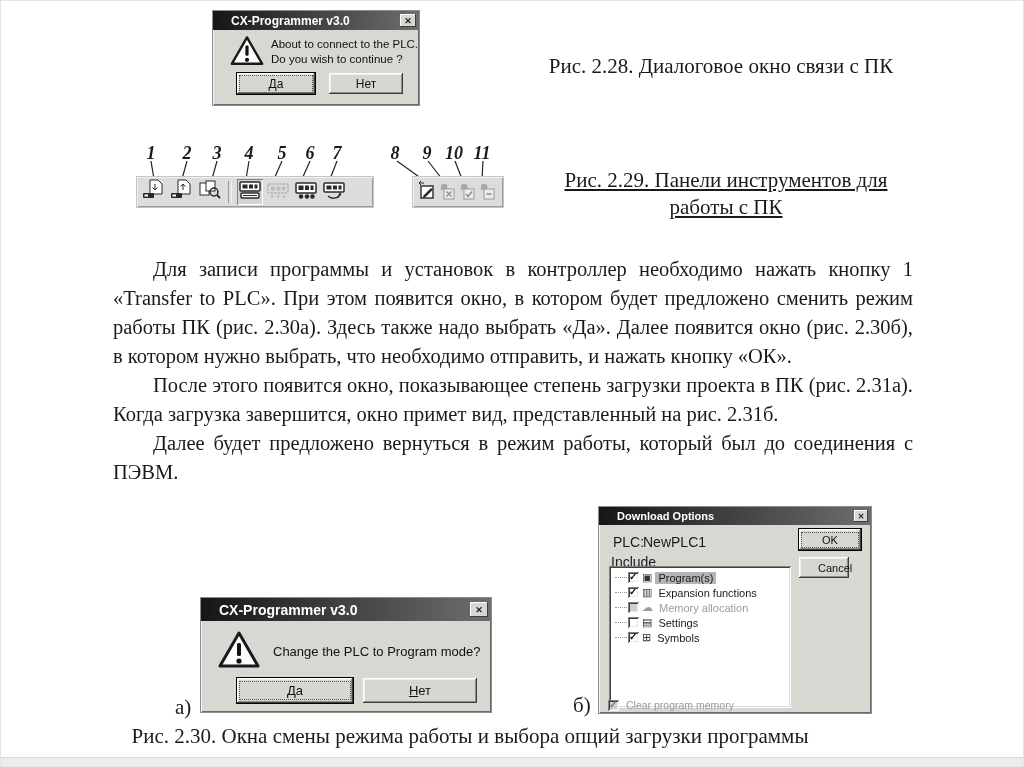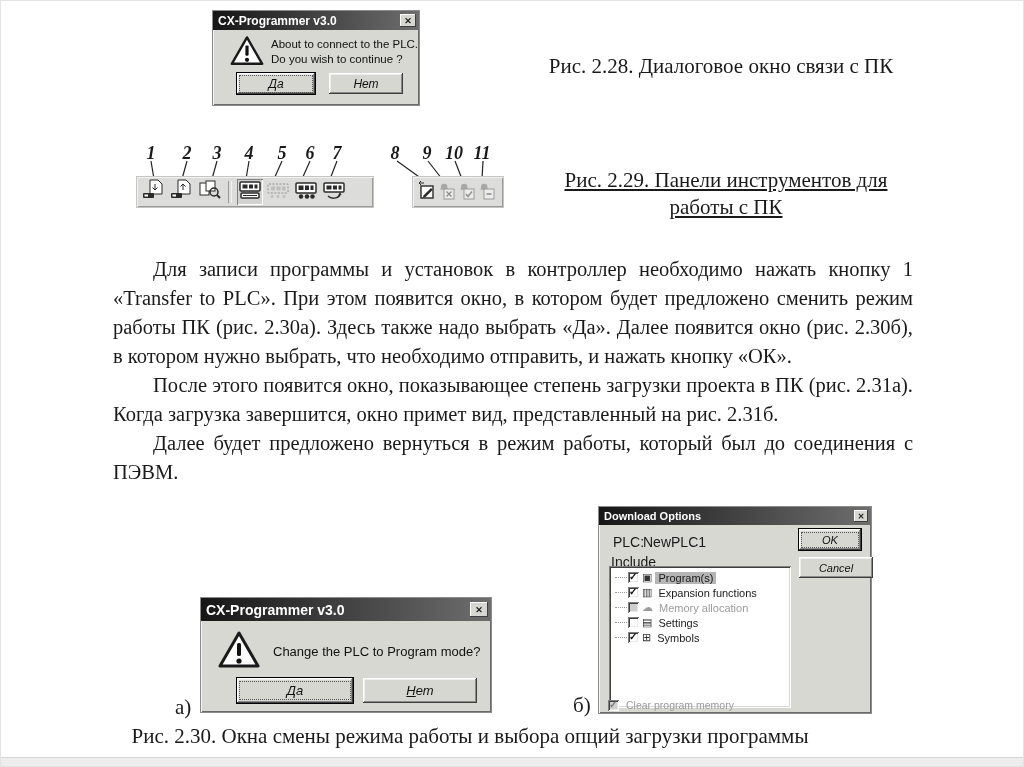--- a/index.html
+++ b/index.html
@@ -7,30 +7,30 @@
         border:1px solid #e3e3e3;overflow:hidden;
         font-family:"Liberation Serif",serif;color:#1a1a1a;}
   .bottom-strip{position:absolute;left:0;right:0;bottom:0;height:8px;
         background:#ededed;border-top:1px solid #d8d8d8;}
 
   
   .win{position:absolute;background:#d8d8d3;
        box-shadow:0 0 0 1px #8c8c8c, inset 1px 1px 0 #f4f4f0, inset -1px -1px 0 #6a6a6a;
        font-family:"Liberation Sans",sans-serif;}
   .titlebar{display:flex;align-items:center;background:linear-gradient(90deg,#161616,#6e6e6e);
-       padding:1px 3px 1px 5px;}
+       padding:1px 3px 1px 18px;}
   .titlebar .ttl{flex:1;color:#fff;font-weight:bold;white-space:nowrap;overflow:hidden;}
   .xbtn{width:16px;height:13px;background:#d7d7d2;color:#222;
        box-shadow:inset -1px -1px 0 #3f3f3f, inset 1px 1px 0 #fff;
        font:bold 9px "Liberation Sans",sans-serif;display:flex;align-items:center;justify-content:center;}
   .b95{position:absolute;background:#d7d7d2;border:0;padding:0;color:#111;cursor:default;
        box-shadow:inset -1px -1px 0 #3f3f3f, inset 1px 1px 0 #ffffff, inset -2px -2px 0 #8a8a8a, inset 2px 2px 0 #eeeeec;
        font-family:"Liberation Sans",sans-serif;}
   .b95.default{box-shadow:0 0 0 1px #000, inset -1px -1px 0 #3f3f3f, inset 1px 1px 0 #ffffff, inset -2px -2px 0 #8a8a8a, inset 2px 2px 0 #eeeeec;}
-  .b95 .inner{display:block;margin:2px;padding:1px 16px;border:1px dotted transparent;font-style:italic;}
+  .b95 .inner{display:block;margin:2px;padding:1px 16px;border:1px dotted transparent;}
   .b95.default .inner{border-color:#555;}
   .uletter::first-letter{text-decoration:underline;}
 
   .warn{position:absolute;}
   .msg{position:absolute;color:#111;}
 
   
   .cap{position:absolute;font-size:21px;line-height:27px;text-align:center;}
   .bodytext{position:absolute;left:112px;top:254px;width:800px;font-size:20.5px;line-height:29px;text-align:justify;}
   .bodytext p{margin:0;text-indent:40px;}
@@ -315,21 +315,21 @@
           <span class="tree"></span>
           <span class="cb"></span>
           <span class="iglyph">⊞</span>
           <span class="ilabel">Symbols</span>
         </div>
       </div>
 
     <button class="b95 default" style="left:200px;top:22px;width:62px;height:21px;font-size:11px;">
       <span class="inner">OK</span>
     </button>
-    <button class="b95" style="left:200px;top:50px;width:74px;height:21px;font-size:11px;">
+    <button class="b95" style="left:200px;top:50px;width:50px;height:21px;font-size:11px;">
       <span class="inner">Cancel</span>
     </button>
 
     <div class="clear-row" style="left:8px;top:192px;">
       <span class="cb"></span>
       <span style="margin-left:4px;">Clear program memory</span>
     </div>
   </div>
   <span class="figlabel" style="left:572px;top:692px;">б)</span>
 

